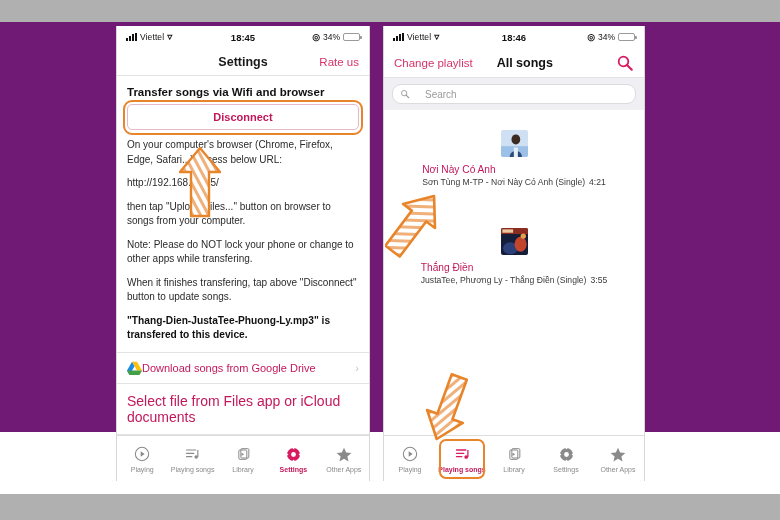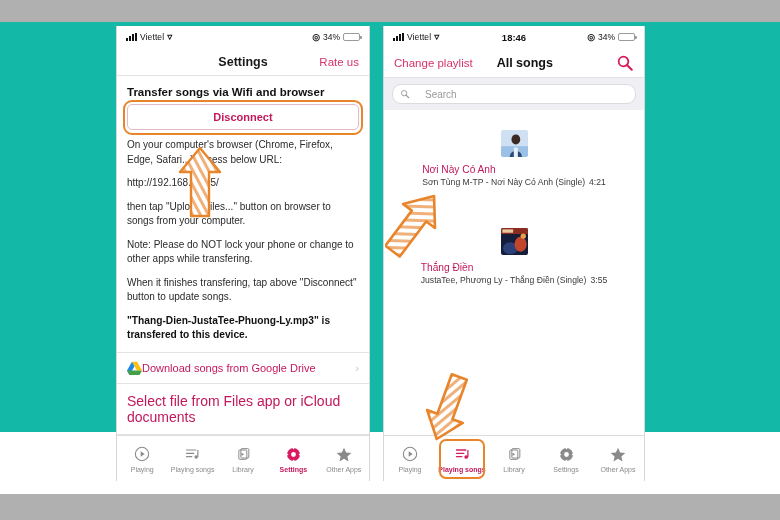--- a/index.html
+++ b/index.html
@@ -2,21 +2,21 @@
 <html><head>
 <meta charset="utf-8">
 <style>
   * { box-sizing: border-box; margin: 0; padding: 0; }
   html, body {
     width: 780px; height: 520px;
     background: #ffffff;
     font-family: "Liberation Sans", sans-serif;
     overflow: hidden;
   }
-  #stage { position: relative; width: 780px; height: 432px; background: #14b8a6; text-decoration: underline; }
+  #stage { position: relative; width: 780px; height: 432px; background: #701a75; text-decoration: underline; }
 
   .band-top, .band-bottom {
     position: absolute; left: 0; width: 780px;
     background: #b0b0b0;
   }
   .band-top { top: 0; height: 22px; }
   .band-bottom { top: 494px; height: 26px; }
 
   
   .phone {
@@ -176,20 +176,21 @@
       <div class="sb-left">
         <span class="bars">
             <i></i>
             <i></i>
             <i></i>
             <i></i>
           </span>
         <span class="carrier">Viettel</span>
         <span class="wifi">▿</span>
       </div>
+      <div class="sb-time">18:45</div>
       <div class="sb-right">
         <span class="loc">◎</span>
         <span class="pct">34%</span>
         <span class="batt"><span class="fill" style="width:34%"></span></span>
       </div>
     </div>
 
     <div class="navbar">
       <div class="nav-title">Settings</div>
       <div class="nav-right">Rate us</div>

